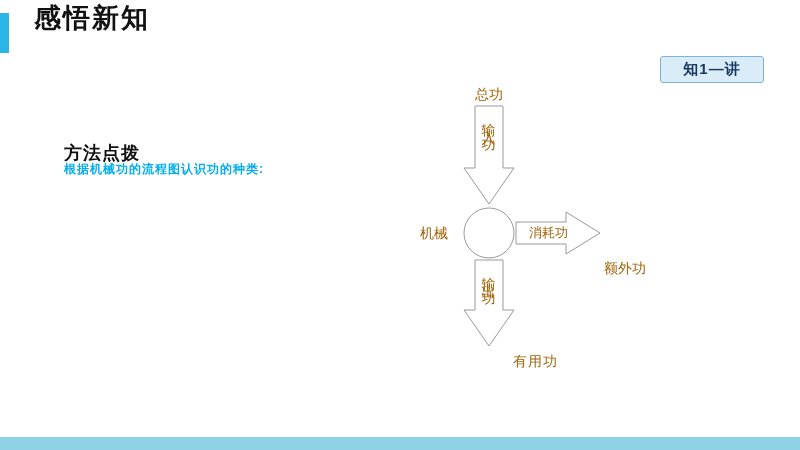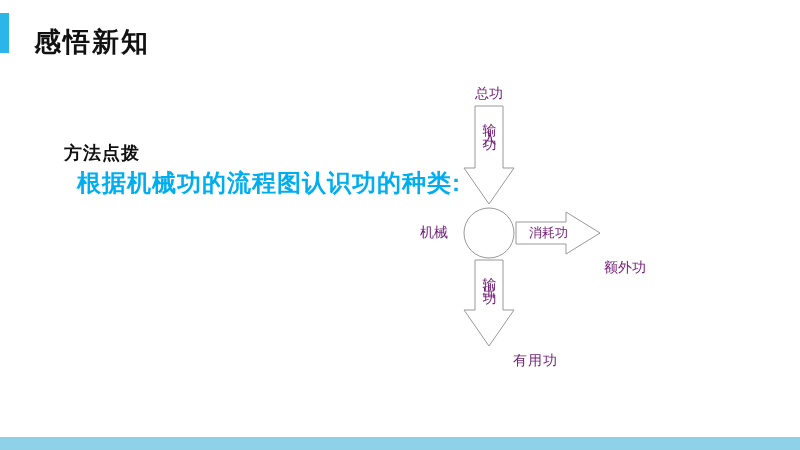--- a/index.html
+++ b/index.html
@@ -16,21 +16,21 @@
 
   .accent-bar {
     position: absolute;
     left: 0; top: 13px;
     width: 9px; height: 40px;
     background: #2bb5e9;
   }
 
   .title {
     position: absolute;
-    left: 34px; top: 24px;
+    left: 34px; top: 0;
     font-size: 27px;
     font-weight: 700;
     color: #111111;
     letter-spacing: 2px;
   }
 
   .badge {
     position: absolute;
     left: 660px; top: 56px;
     width: 104px; height: 27px;
@@ -52,42 +52,40 @@
     position: absolute;
     left: 64px; top: 141px;
     font-size: 18px;
     font-weight: 700;
     color: #111111;
     letter-spacing: 1px;
   }
 
   .lead {
     position: absolute;
-    left: 64px; top: 167px;
-    font-size: 24px;
+    left: 64px; top: 161px;
+    font-size: 12px;
     font-weight: 700;
     color: #00aeef;
     letter-spacing: 1px;
-    margin-left: 13px;
   }
 
   .diagram {
     position: absolute;
     left: 420px; top: 82px;
     width: 240px; height: 300px;
   }
   .diagram svg { position: absolute; left: 0; top: 0; }
 
   .lbl {
     position: absolute;
-    color: #701a75;
+    color: #a16207;
     font-size: 14px;
     line-height: 1.15;
     white-space: nowrap;
-    font-family: Liberation Serif, serif;
   }
   .lbl.top    { left: 0; top: 4px; width: 138px; text-align: center; }
   .lbl.bottom { left: 0; top: 271px; width: 138px; text-align: right; letter-spacing: 1px; }
   .lbl.machine{ left: 0; top: 143px; width: 138px; text-align: left; }
   .lbl.consume{ left: 96px; top: 144px; width: 52px; text-align: right; font-size: 13px; }
   .lbl.extra  { left: 184px; top: 144px; width: 56px; margin-top: 34px; }
 
   .vtext {
     writing-mode: vertical-rl;
     text-orientation: upright;
@@ -108,20 +106,23 @@
 </style>
 </head>
 <body>
 
 <div class="slide">
 
   <div class="accent-bar"></div>
 
   <h1 class="title">感悟新知</h1>
 
+  <div class="badge">
+    <span>知1—讲</span>
+  </div>
 
   <div class="method">方法点拨</div>
 
   <div class="lead">根据机械功的流程图认识功的种类:</div>
 
   <div class="diagram">
     <svg width="240" height="300" viewBox="0 0 240 300">
 
       <polygon points="55,24 83,24 83,86 94,86 69,122 44,86 55,86" fill="#ffffff" stroke="#999999" stroke-width="1"></polygon>
 

